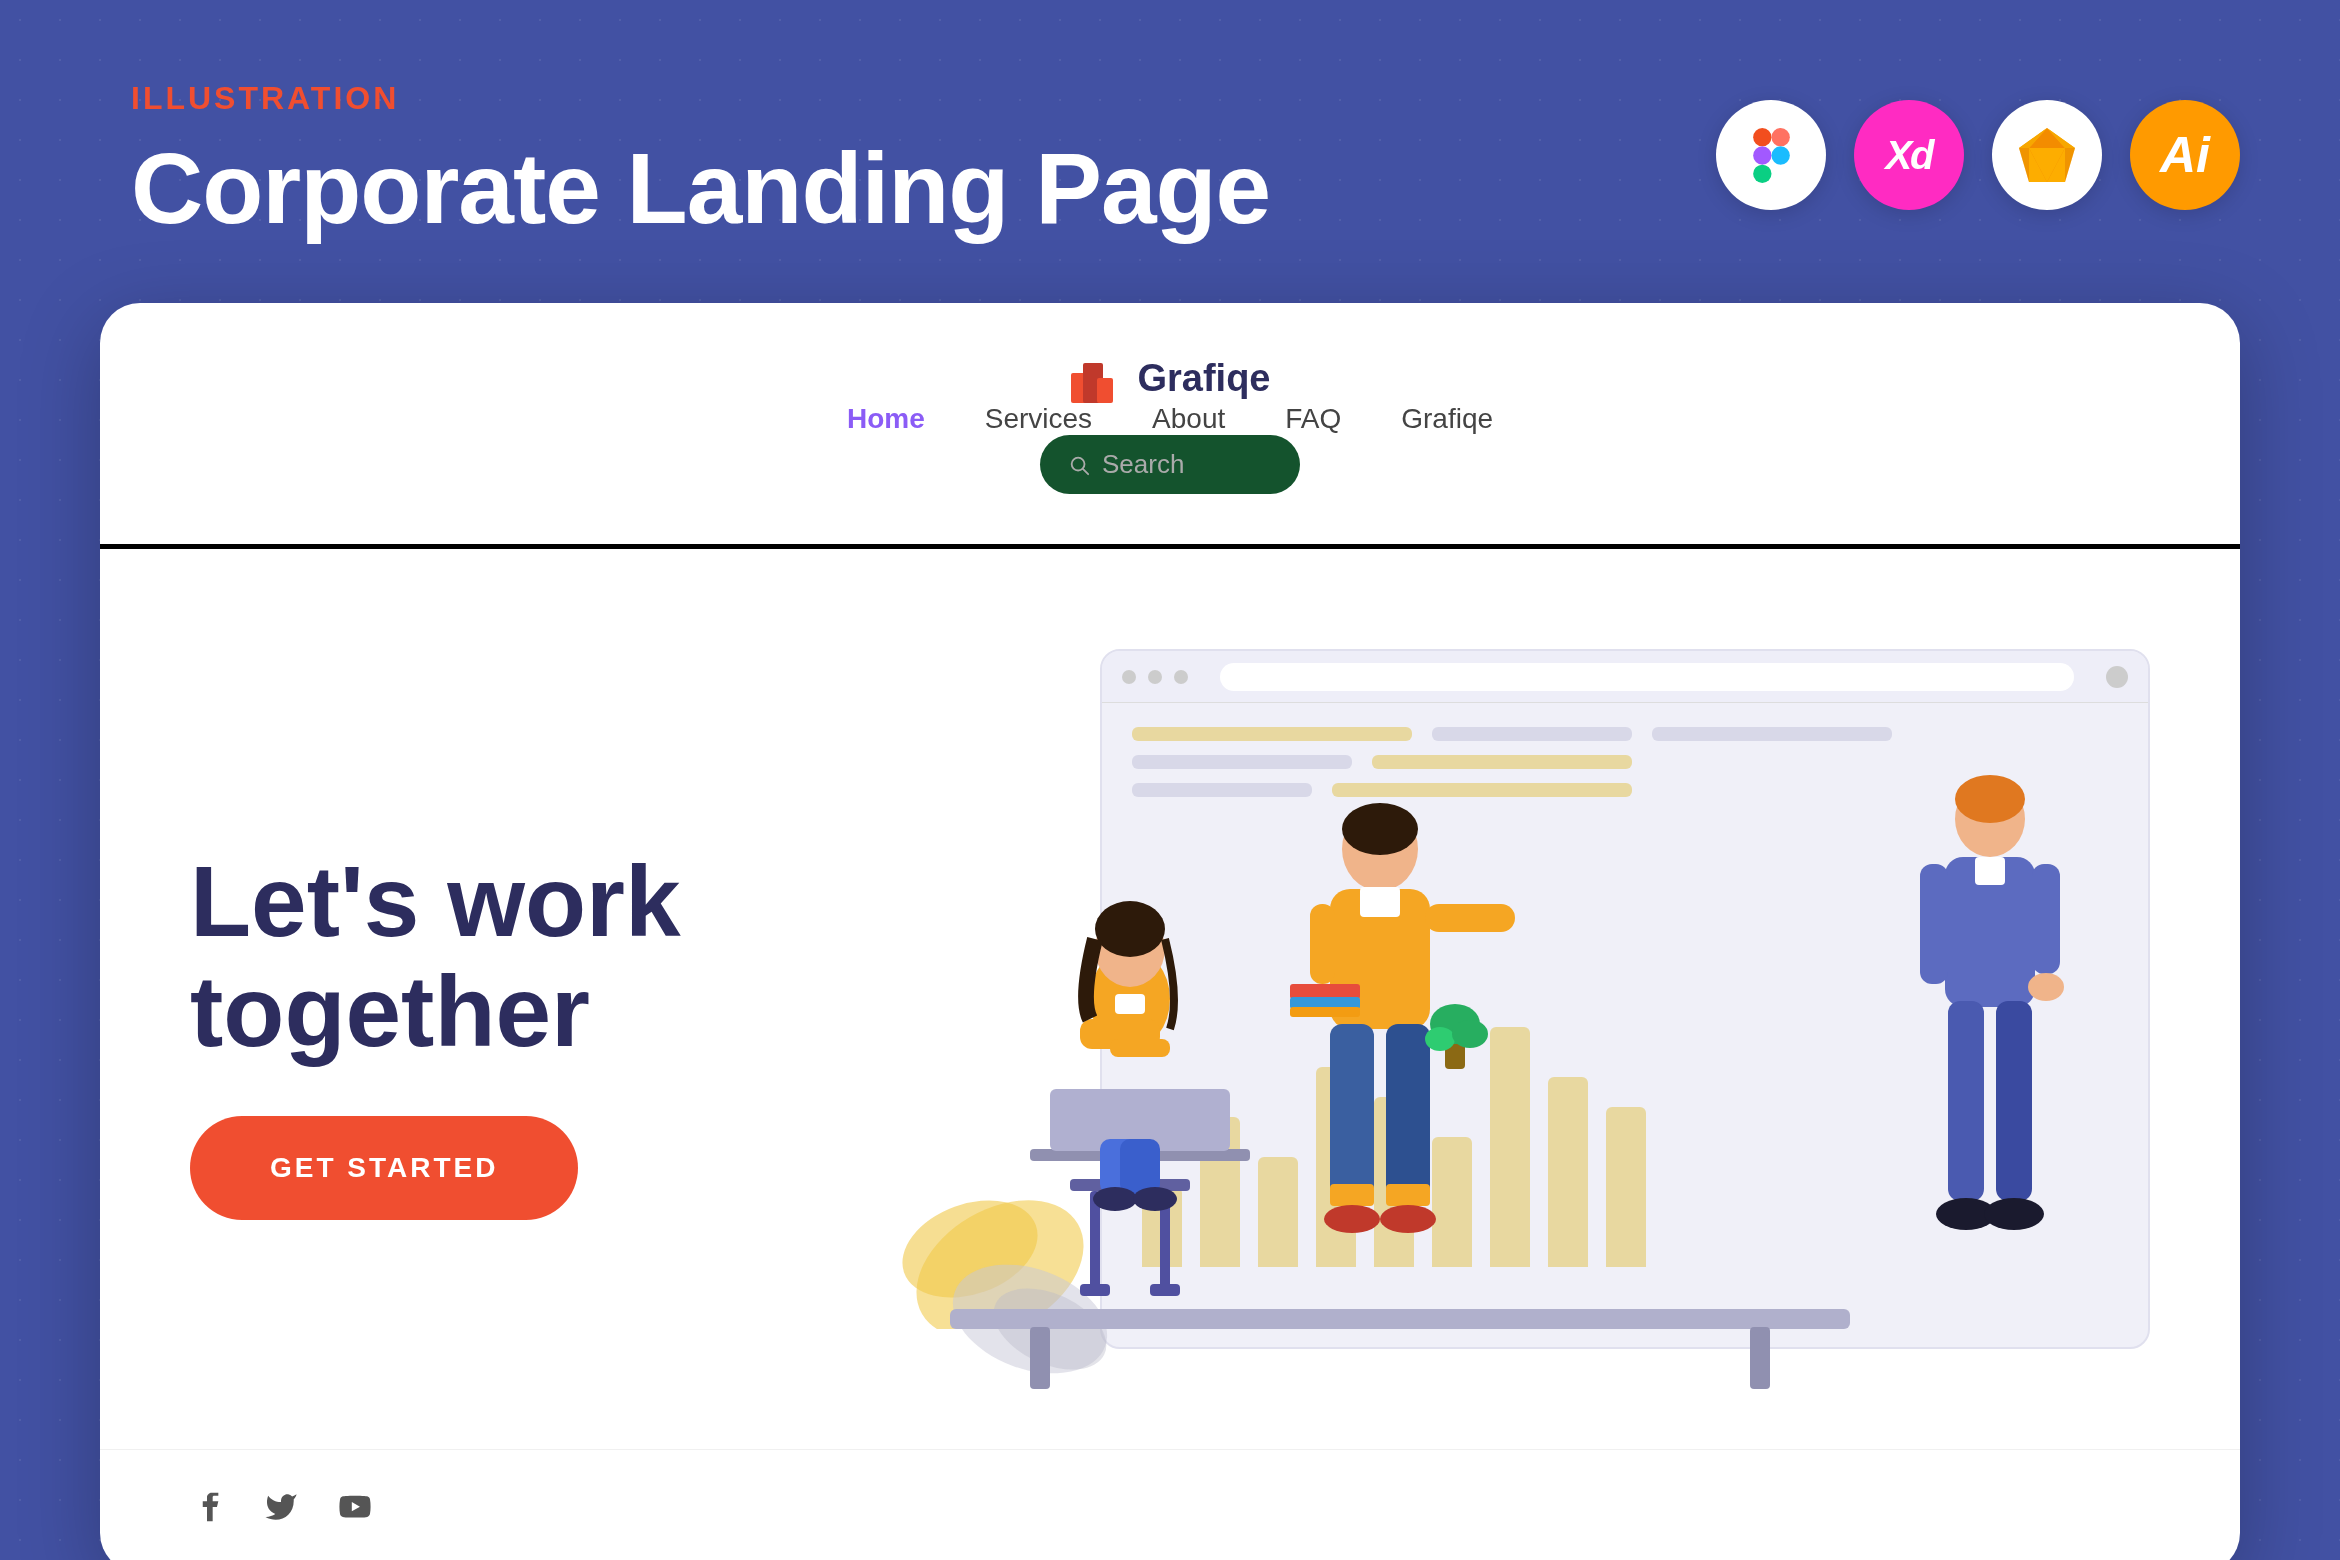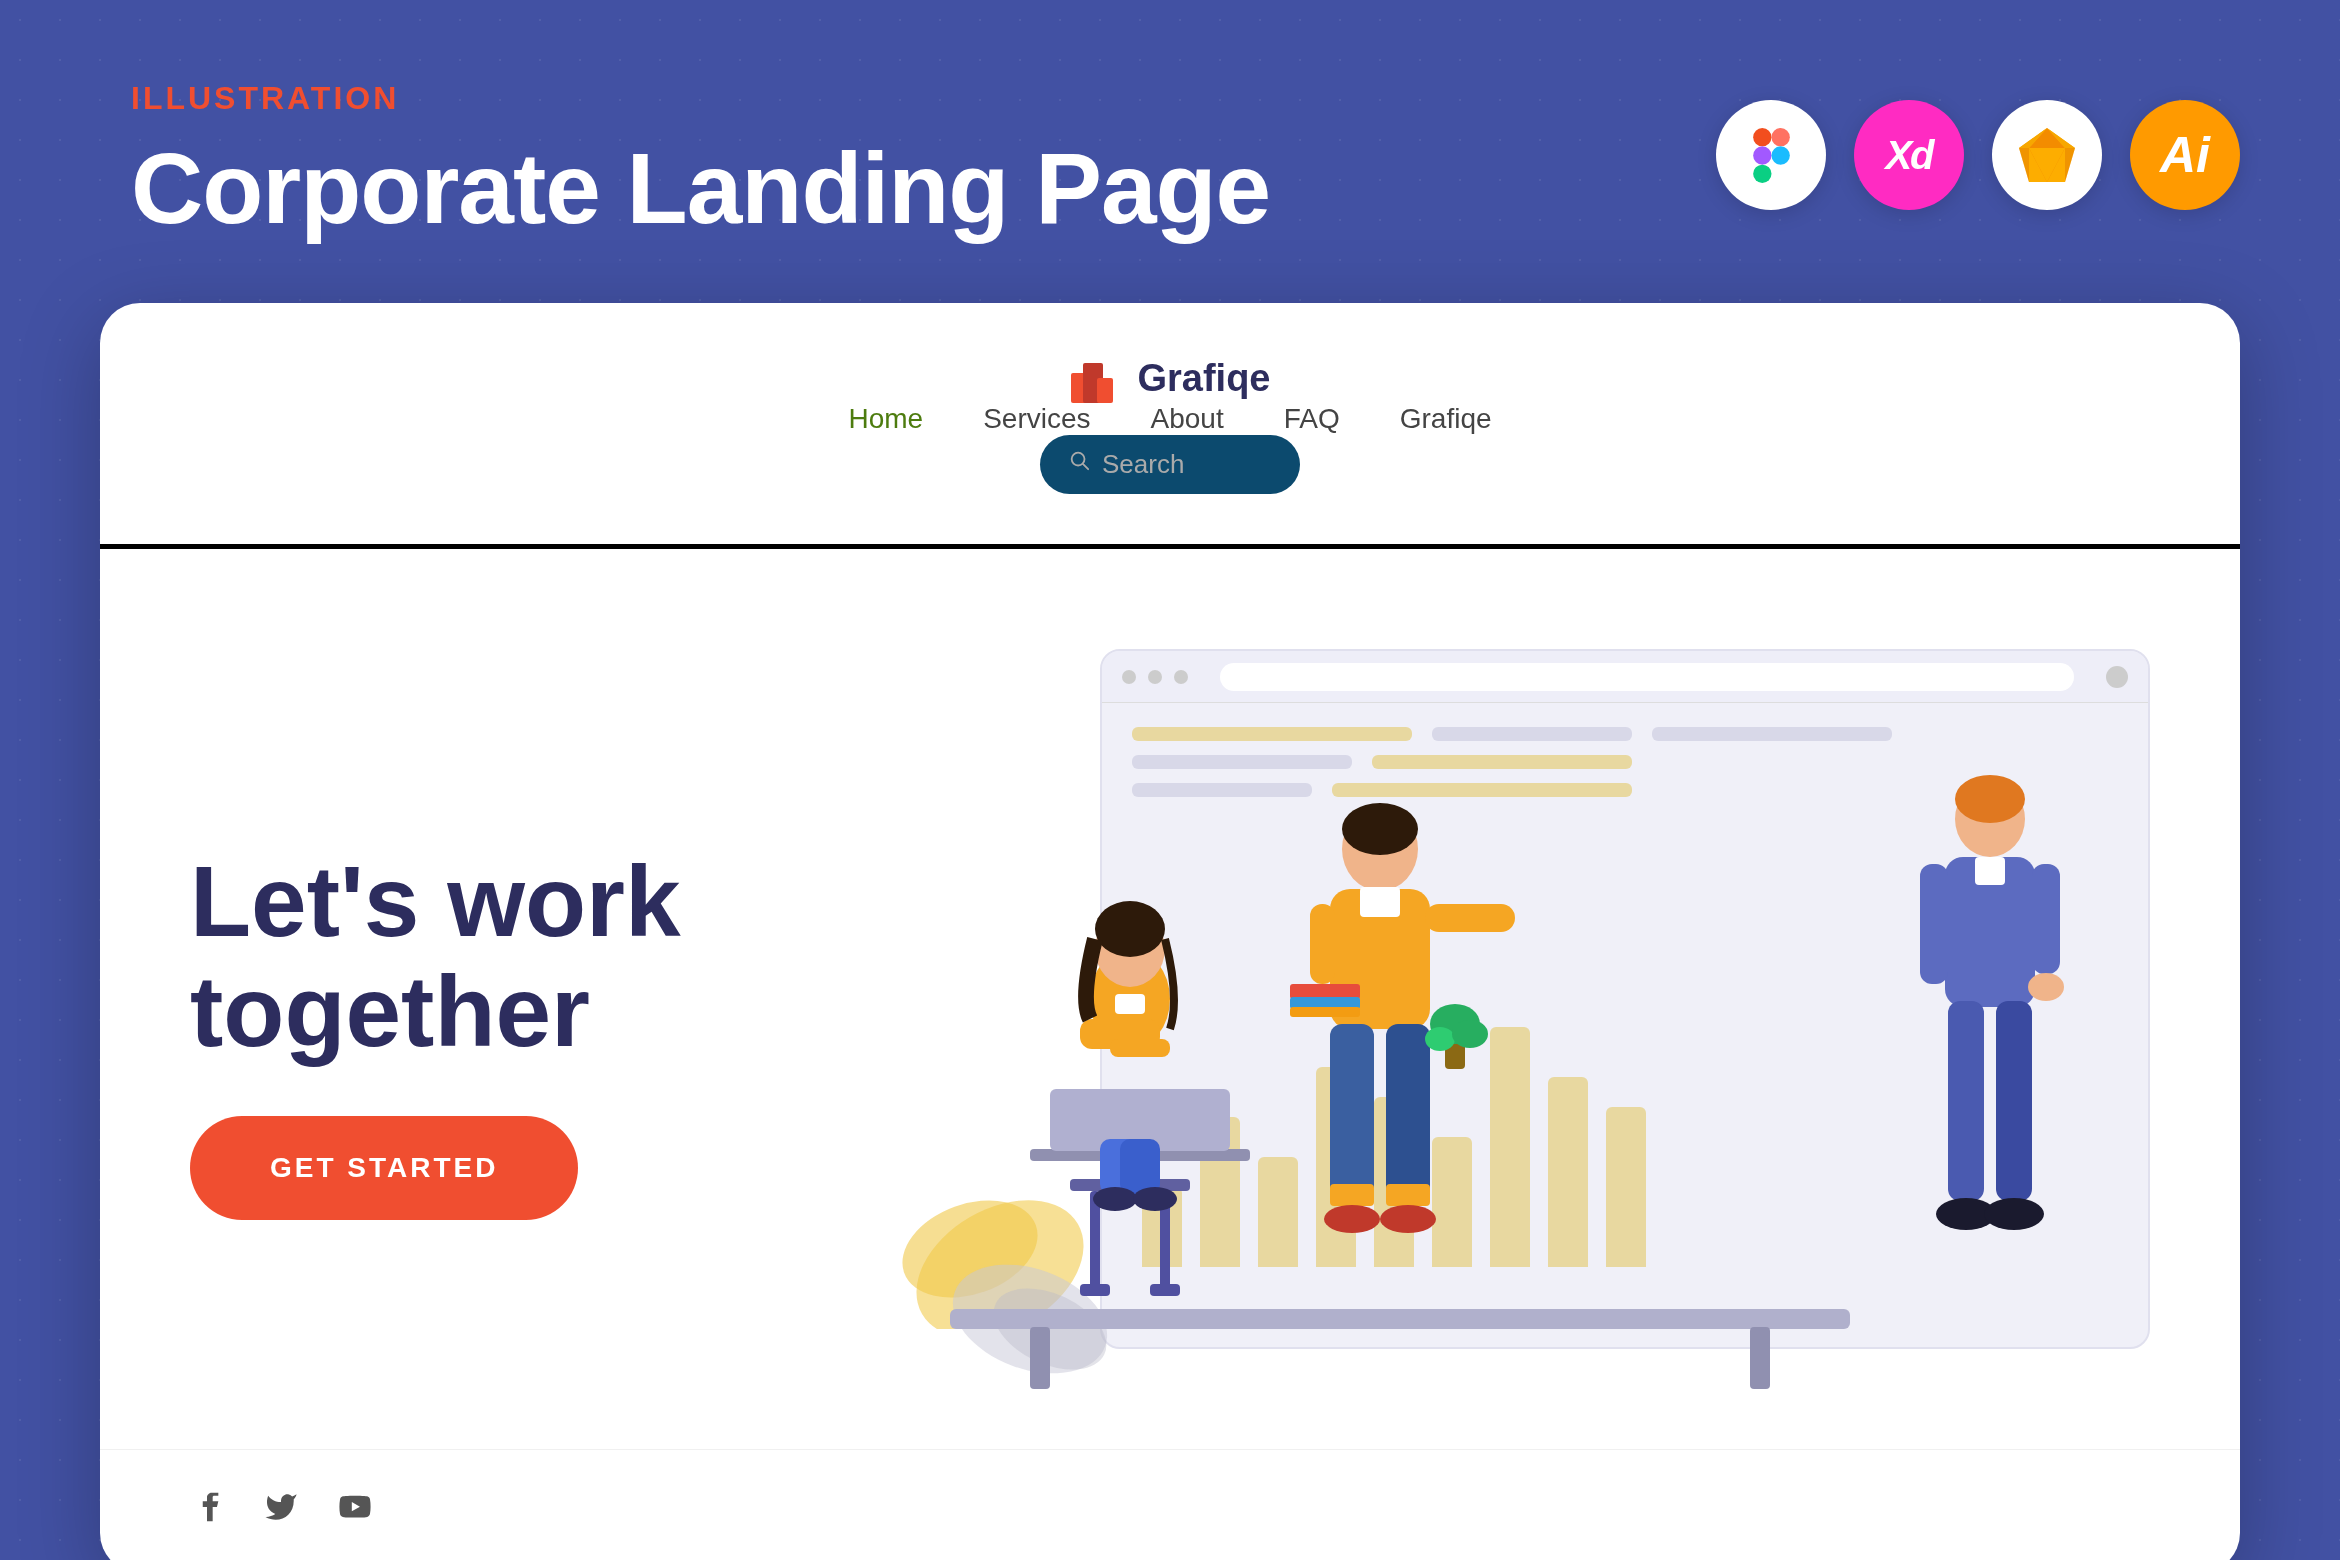--- a/index.html
+++ b/index.html
@@ -136,28 +136,28 @@
     }
 
     .nav-link {
       font-size: 28px;
       color: #444;
       text-decoration: none;
       font-weight: 500;
     }
 
     .nav-link.active {
-      color: #4d7c0f;
-      font-weight: 400;
+      color: #8b5cf6;
+      font-weight: 700;
     }
 
     .search-bar {
       display: flex;
-      align-items: flex-start;
-      background: #0c4a6e;
+      align-items: center;
+      background: #14532d;
       border-radius: 50px;
       padding: 14px 28px;
       gap: 12px;
       min-width: 260px;
     }
 
     .search-icon-svg {
       width: 22px;
       height: 22px;
       color: #999;

